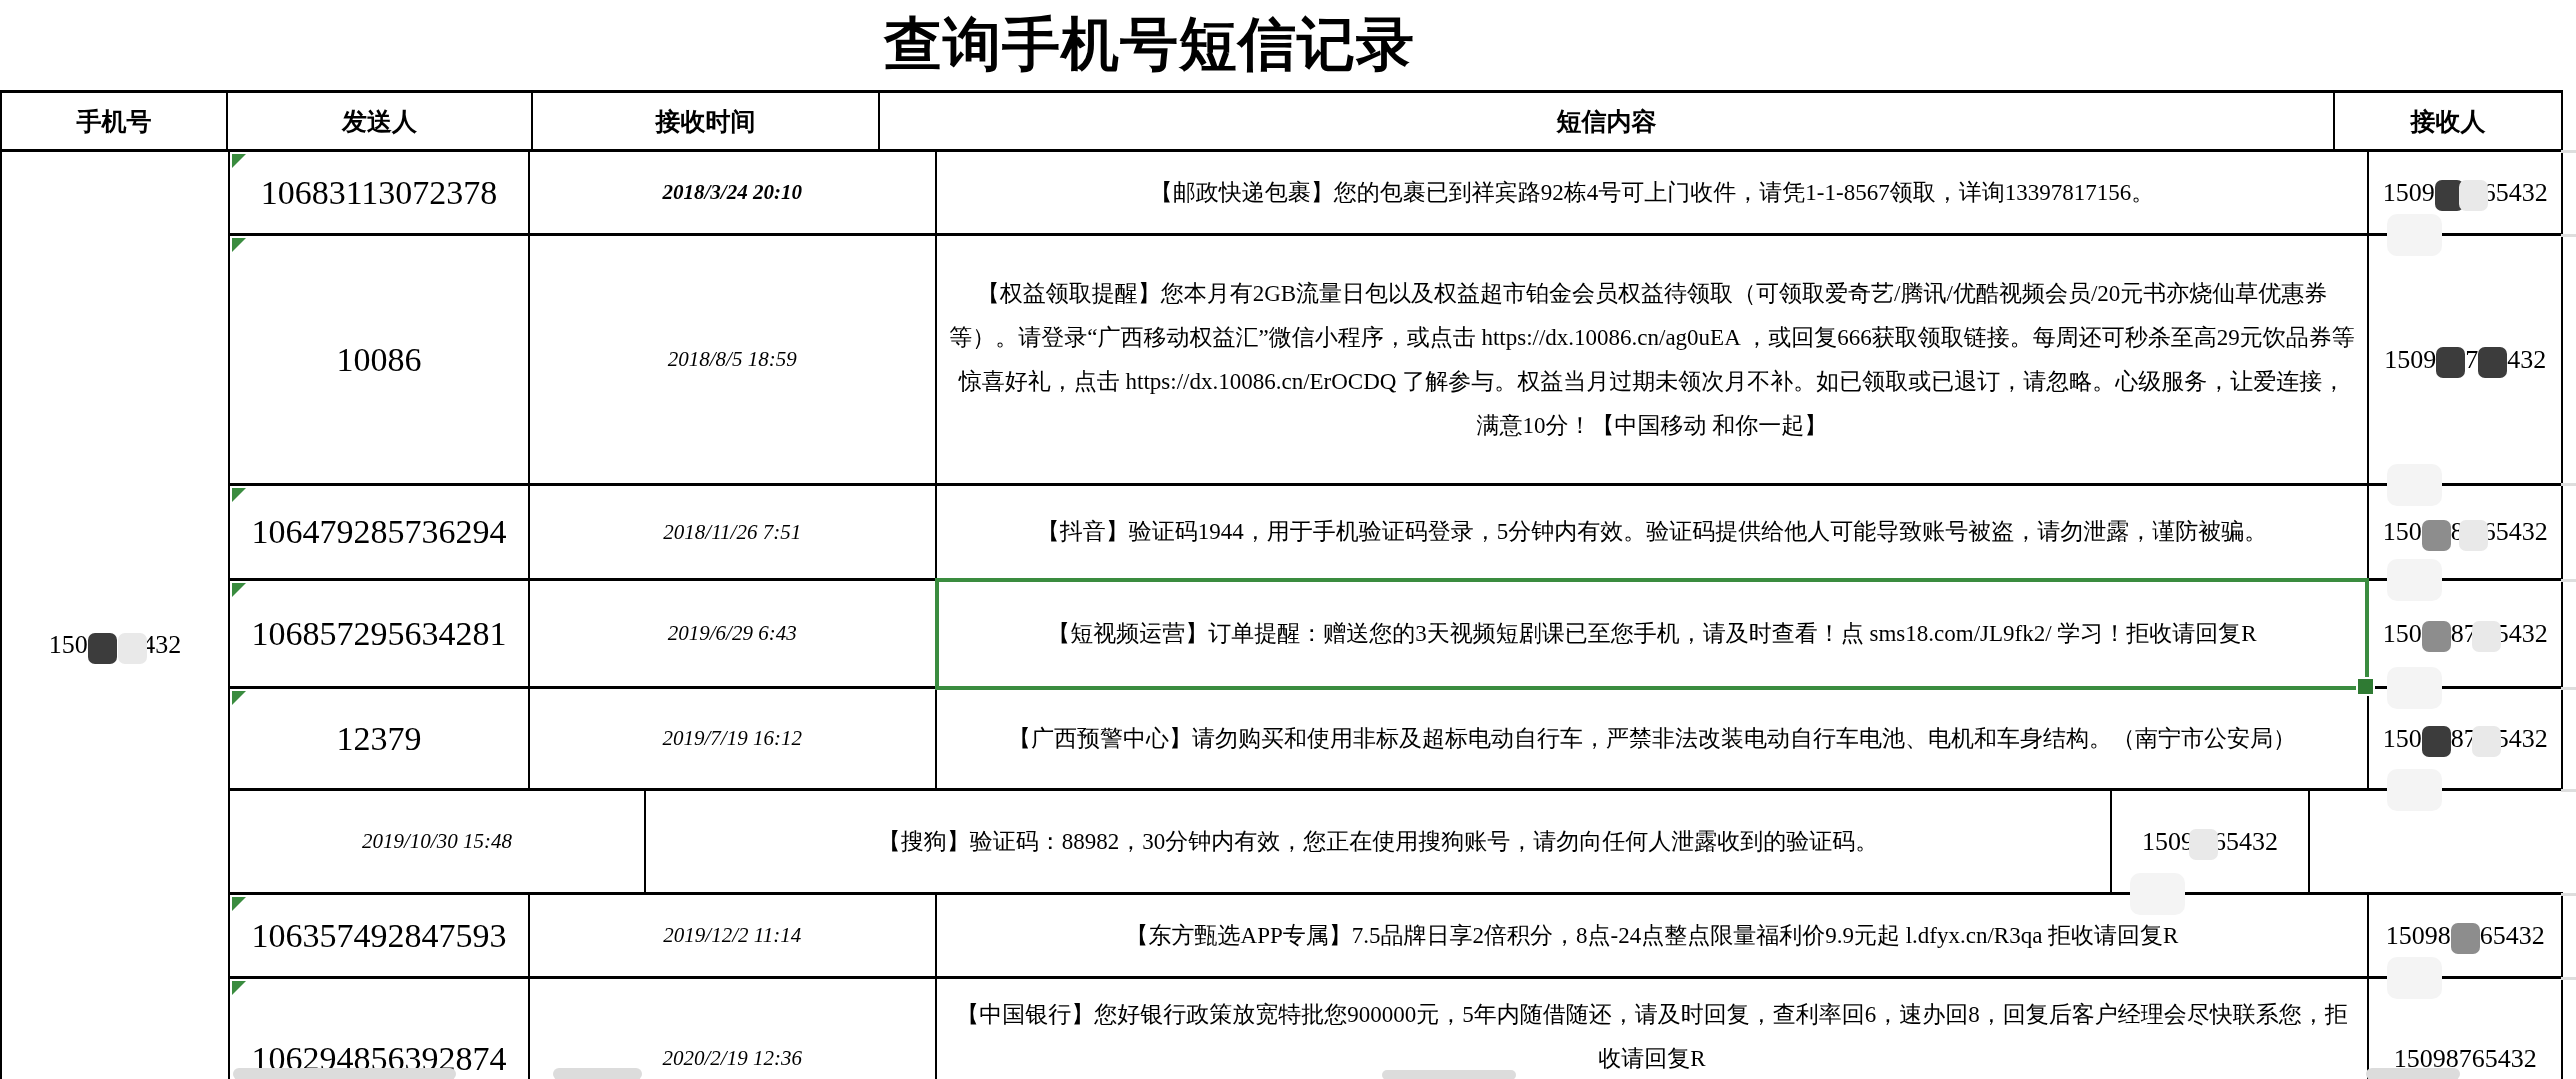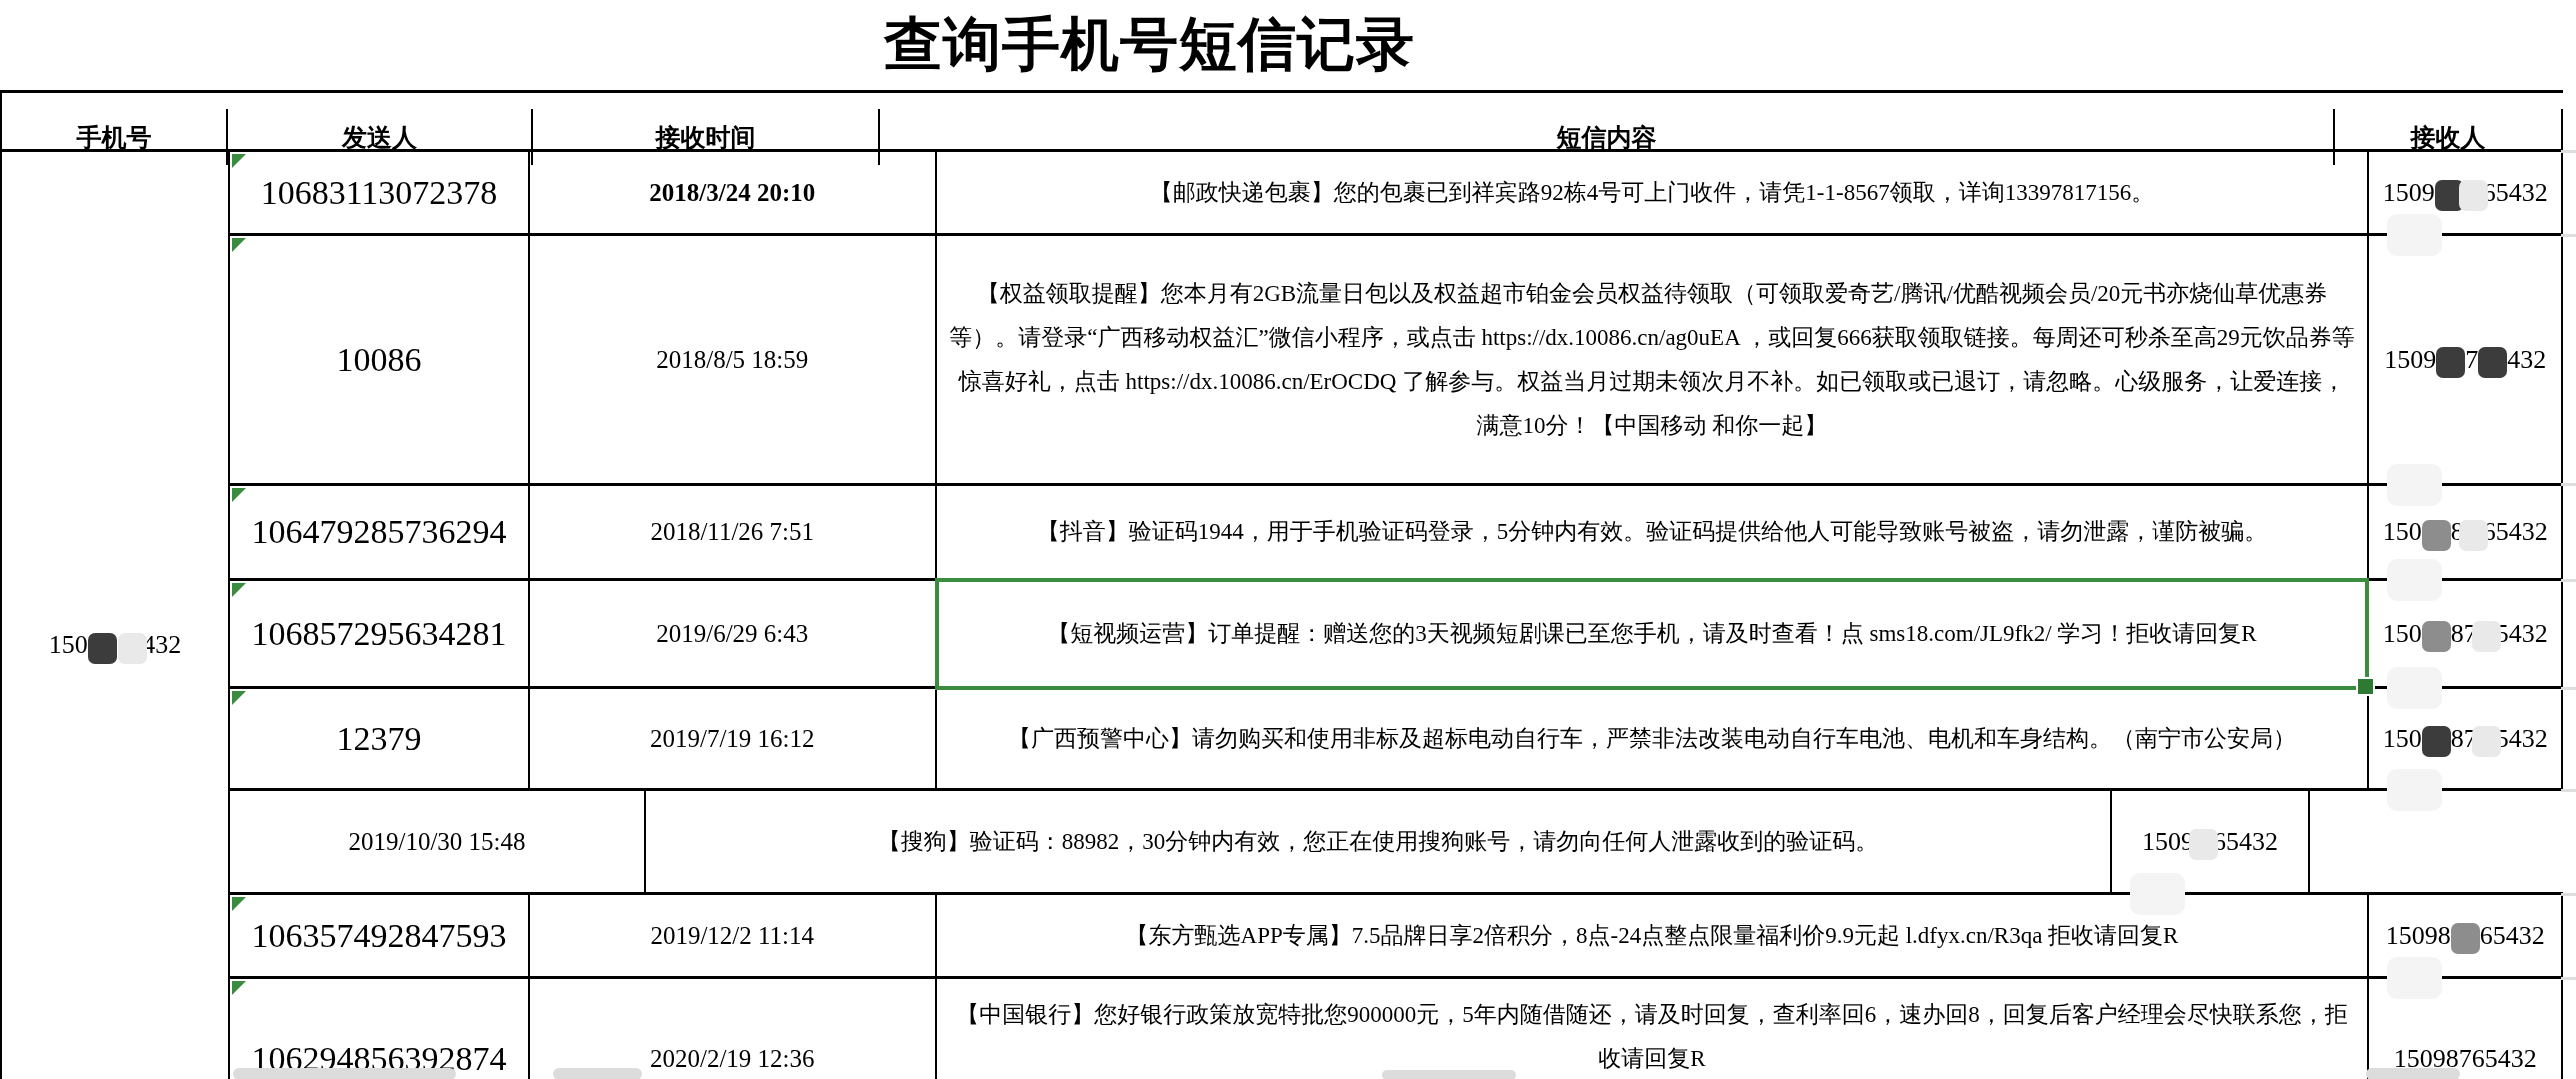--- a/index.html
+++ b/index.html
@@ -4,32 +4,32 @@
 <style>
   html,body{margin:0;padding:0;background:#fff;}
   *{box-sizing:border-box;}
   .page{position:relative;width:2576px;height:1080px;background:#fff;overflow:hidden;
         font-family:"Liberation Serif","DejaVu Serif",serif;color:#000;}
   .title{position:absolute;top:6px;left:0;width:2299px;text-align:center;
          font-size:58px;font-weight:bold;letter-spacing:1px;}
   .table{position:absolute;top:90px;left:0;width:2563px;border-top:3px solid #000;border-left:2px solid #000;}
   .thead{display:flex;height:59px;border-bottom:3px solid #000;}
   .hcell{display:flex;align-items:center;justify-content:center;font-size:25px;font-weight:bold;
-         border-right:2px solid #000;height:100%;margin-top:16px;}
+         border-right:2px solid #000;height:100%;}
   .h0{width:228px}.h1{width:307px}.h2{width:350px}.h3{width:1466px}.h4{width:230px}
   .tbody{display:flex;align-items:stretch;}
   .phone-col{width:228px;border-right:2px solid #000;display:flex;align-items:center;justify-content:center;
              font-size:26px;min-height:927px;}
   .rows{width:2333px;}
   .row{display:flex;border-bottom:3px solid #000;}
   .r1{height:84px}.r2{height:250px}.r3{height:95px}.r4{height:108px}
   .r5{height:102px}.r6{height:104px}.r7{height:84px}.r8{height:159px;border-bottom:none;}
   .cell{border-right:2px solid #000;display:flex;align-items:center;justify-content:center;position:relative;}
   .sender{width:307px;font-size:34px;}
-  .time{width:416px;font-size:25px;}
+  .time{width:416px;font-size:21px;font-style:italic;}
   .content{width:1466px;font-size:23px;text-align:center;padding:4px 12px;line-height:44px;}
   .receiver{width:198px;font-size:26px;}
   .r8 .content{align-items:flex-start;padding-top:14px;}
   .bold{font-weight:bold;}
   .seg{white-space:nowrap;}
   .segline{display:flex;align-items:center;white-space:nowrap;}
   .blob{display:inline-block;width:29px;height:31px;border-radius:7px;transform:translateY(3px);flex:0 0 auto;}
   .blob.dark{background:#3c3c3c;}
   .blob.gray{background:#8d8d8d;}
   .blob.light{background:#e9e9e9;margin:0 -5px;}

